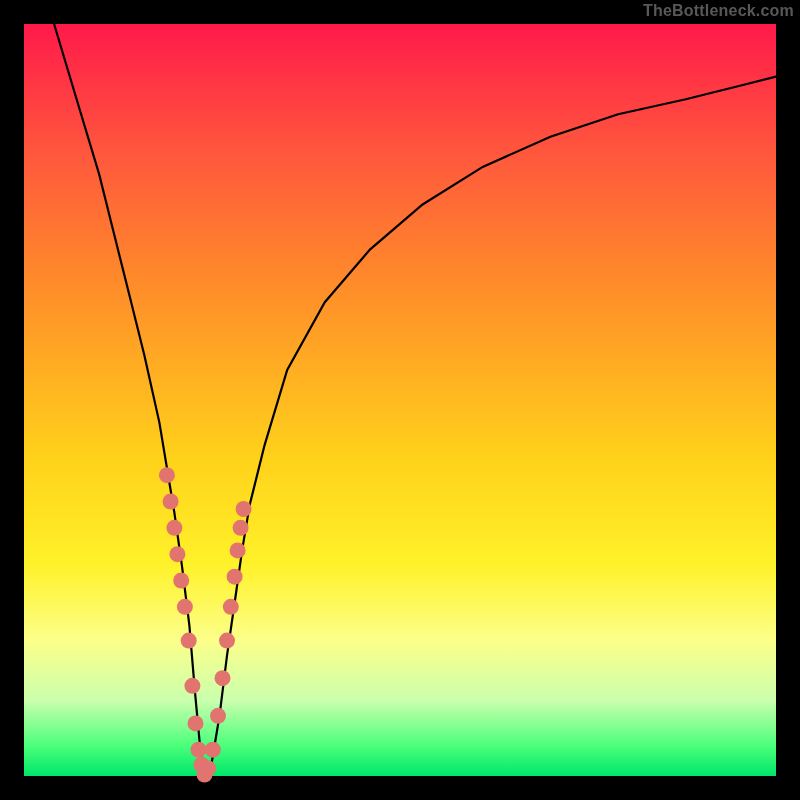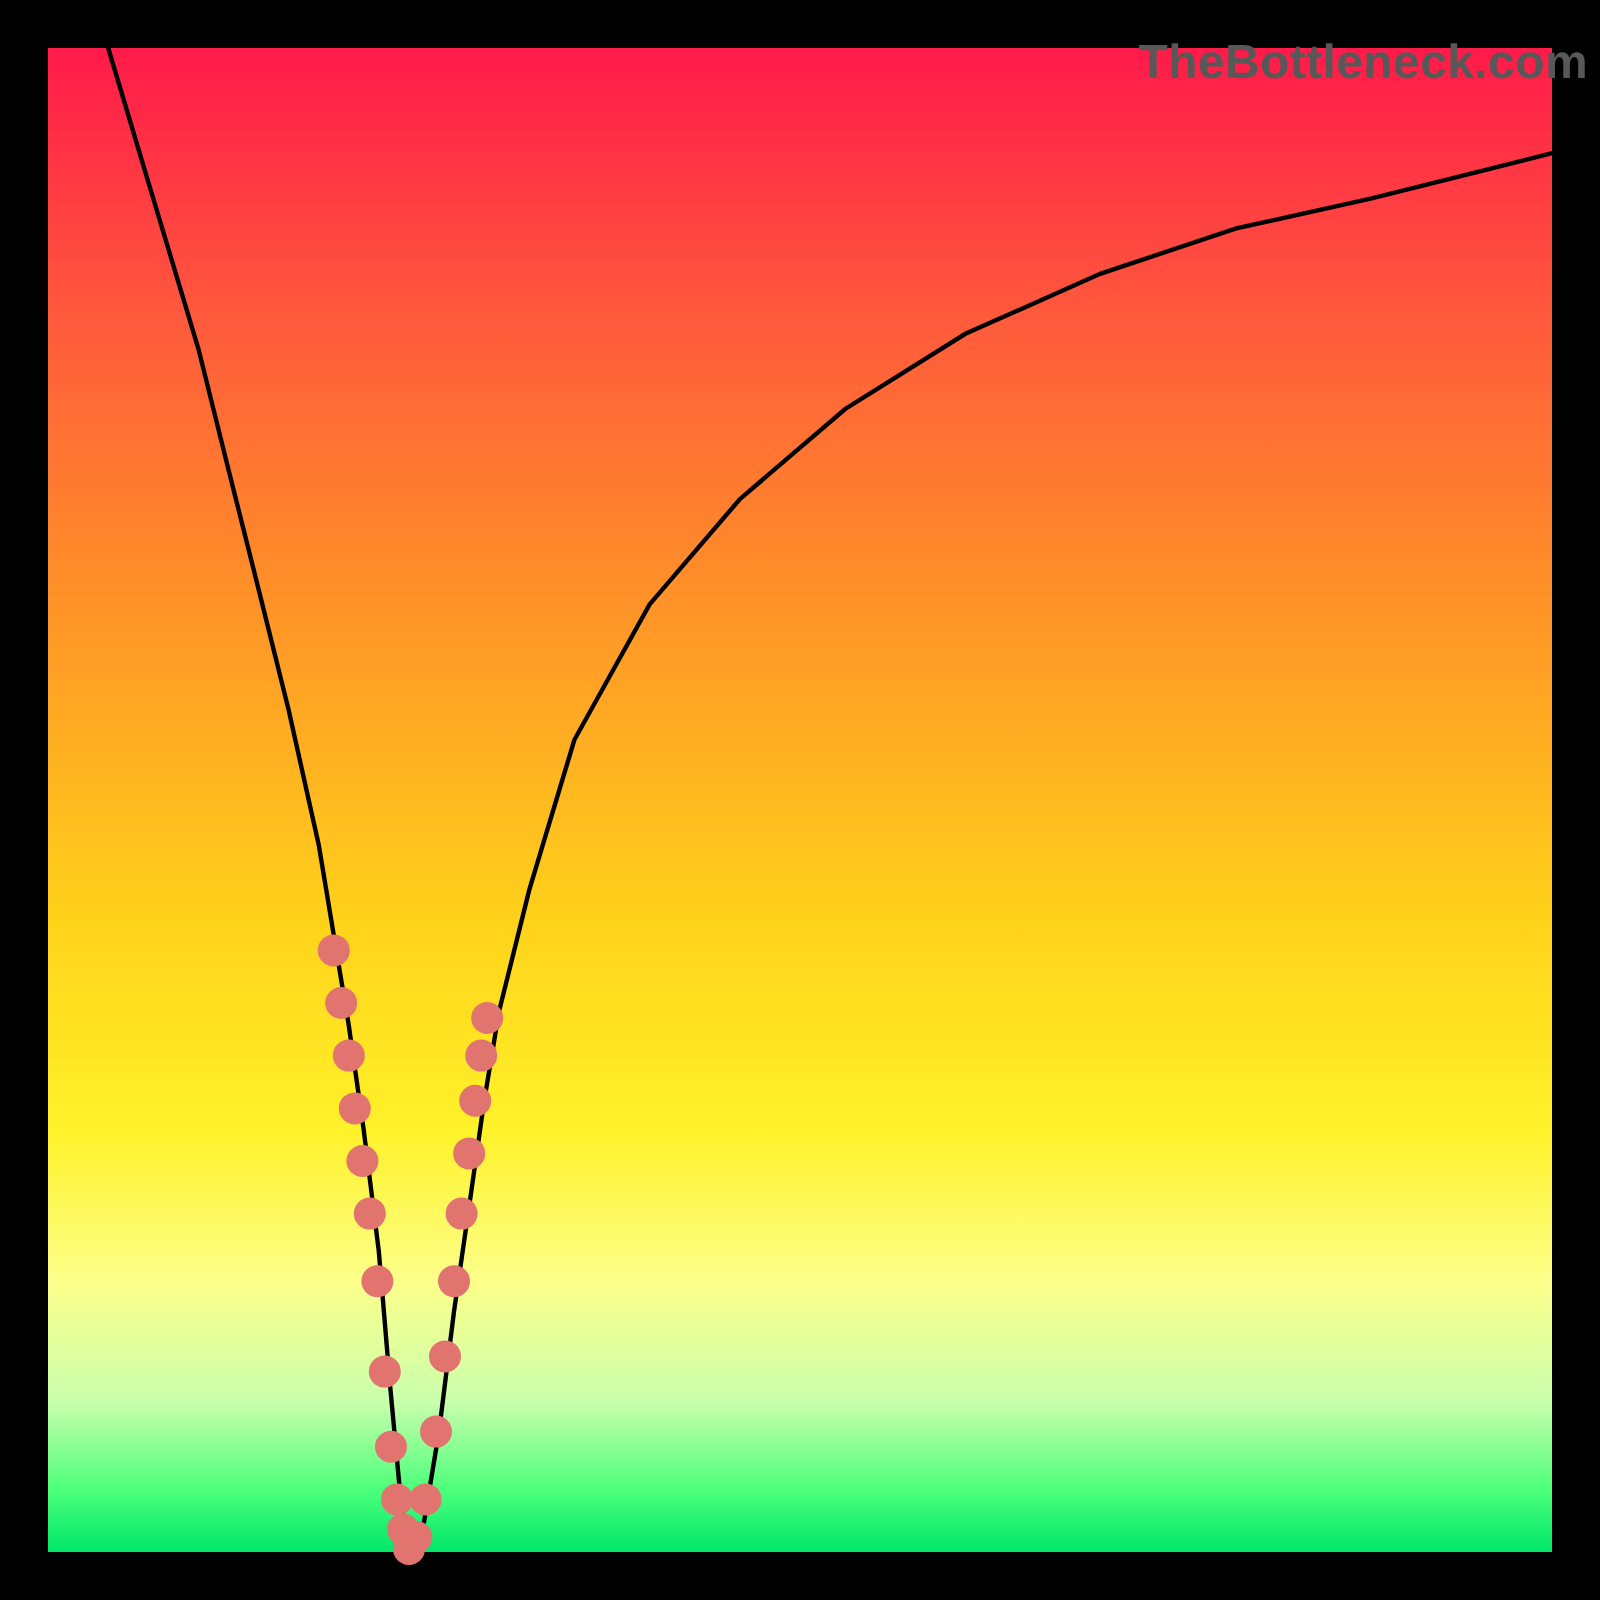--- a/index.html
+++ b/index.html
@@ -23,23 +23,23 @@
       #ff8a2a 34%,
       #ffd21a 58%,
       #fff22a 72%,
       #fcff8a 82%,
       #caffad 90%,
       #4aff7a 96%,
       #00e66a 100%);
   }
   .watermark {
     position: absolute;
-    top: 18px;
+    top: 2px;
     right: 6px;
-    font-size: 24px;
+    font-size: 16px;
     font-weight: 600;
     color: #585858;
     letter-spacing: 0.2px;
     user-select: none;
   }
   svg.plot {
     position: absolute;
     left: 24px;
     top: 24px;
     width: 752px;

